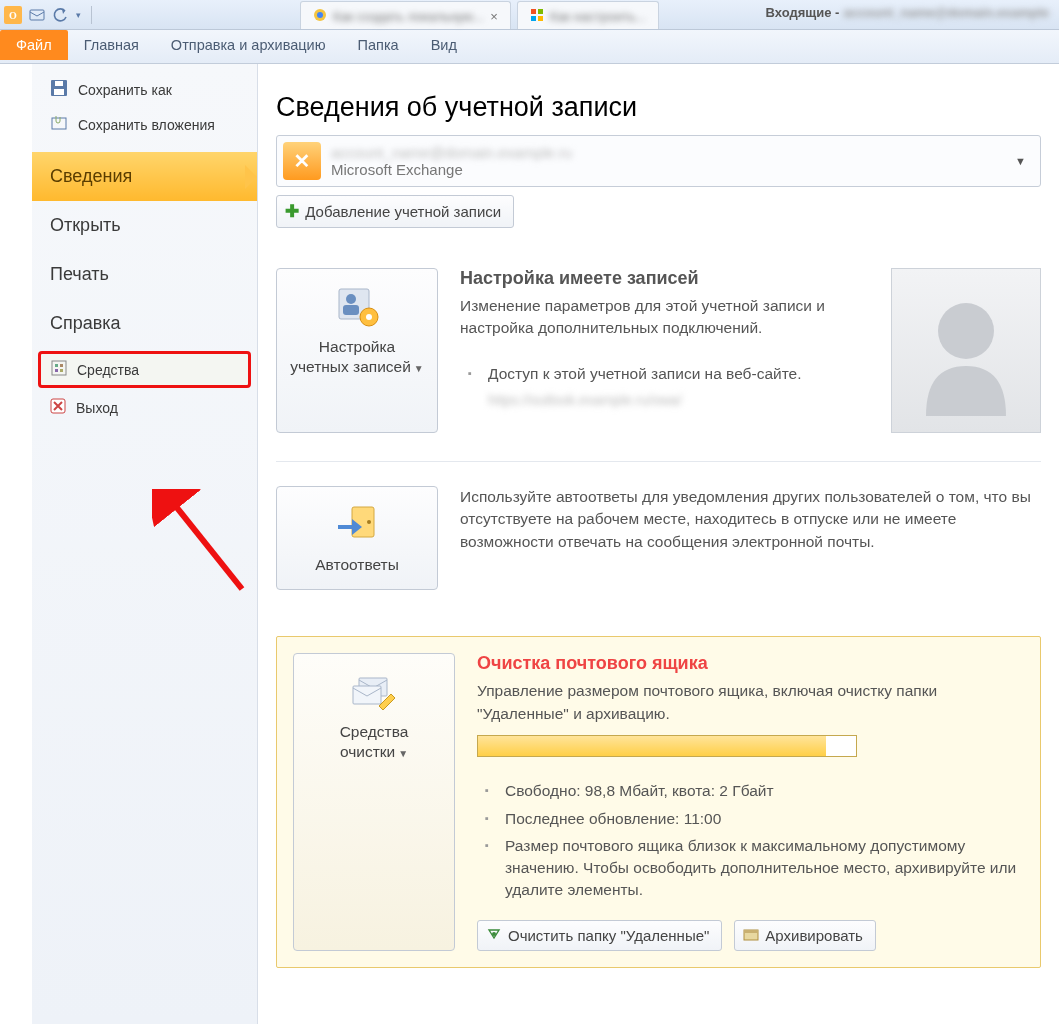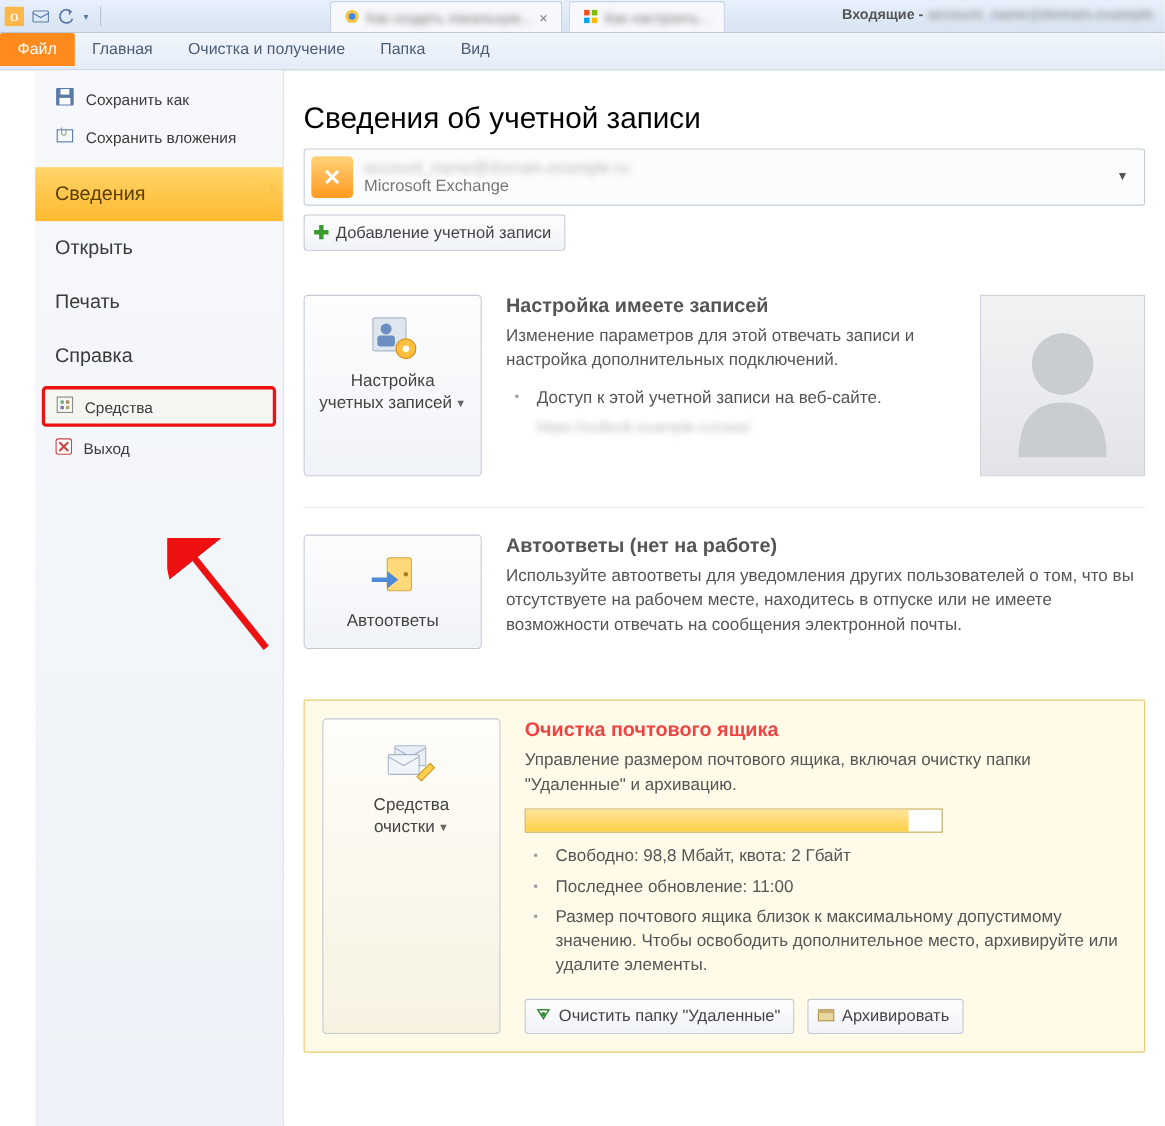--- a/index.html
+++ b/index.html
@@ -140,21 +140,21 @@
   cursor:pointer;
   font-size:15.5px; color:#444;
   flex-shrink: 0;
 }
 .big-btn .bicon { height:46px; display:flex; align-items:center; justify-content:center; margin-bottom:8px; }
 .big-btn .blabel { line-height:1.3; }
 .big-btn .tri { font-size:10px; vertical-align:middle; margin-left:3px; color:#666; }
 .section-body { flex:1; }
 .section-body h3 { font-size:18px; color:#555; margin-bottom:6px; font-weight:600;}
 .section-body p { font-size:15.5px; color:#555; line-height:1.45; }
-.section-body ul { list-style:none; margin-top:8px; }
+.section-body ul { list-style:none; margin-top:20px; }
 .section-body li { padding:3px 0 3px 28px; position:relative; font-size:15.5px; color:#555; line-height:1.4;}
 .section-body li::before { content:"▪"; position:absolute; left:8px; color:#999; font-size:11px; top:6px; }
 .avatar-box {
   width:150px; height:165px;
   background: linear-gradient(#f2f3f5,#e2e4e7);
   border:1px solid #cdd2d9;
   display:flex; align-items:center; justify-content:center;
   flex-shrink:0;
 }
 .cleanup-panel {
@@ -236,21 +236,21 @@
 
   <div class="tbar-right">
     <span>Входящие - </span>
     <span class="blr">account_name@domain.example</span>
   </div>
 </div>
 
 <div class="ribbon-tabs">
   <div class="rtab active">Файл</div>
   <div class="rtab">Главная</div>
-  <div class="rtab">Очистка и получение</div>
+  <div class="rtab">Отправка и архивацию</div>
   <div class="rtab">Папка</div>
   <div class="rtab">Вид</div>
 </div>
 
 <div class="workspace">
 
   <div class="backstage-nav" style="position:relative;margin-left:32px;">
     <div class="bnav-item small">
       <span><svg width="18" height="18">
             <rect x="1" y="1" width="16" height="16" rx="1" fill="#5a7aa8"></rect>
@@ -336,21 +336,21 @@
               <circle cx="36" cy="32" r="3" fill="#fff"></circle>
             </svg>
         </div>
         <div class="blabel">
           <span>Настройка</span><br>
           <span>учетных записей</span><span class="tri">▼</span>
         </div>
       </div>
       <div class="section-body">
         <h3>Настройка имеете записей</h3>
-        <p>Изменение параметров для этой отвечать записи и настройка дополнительных подключений.</p>
+        <p>Изменение параметров для этой учетной записи и настройка дополнительных подключений.</p>
         <ul>
           <li>Доступ к этой учетной записи на веб-сайте.</li>
         </ul>
         <span class="blurlink">https://outlook.example.ru/owa/</span>
       </div>
       <div class="avatar-box">
         <svg width="110" height="130">
             <circle cx="55" cy="45" r="28" fill="#c9ccd1"></circle>
             <path d="M15 130 Q15 80 55 80 Q95 80 95 130 Z" fill="#c9ccd1"></path>
           </svg>
@@ -363,21 +363,20 @@
         <div class="bicon">
           <svg width="46" height="42">
               <rect x="18" y="4" width="22" height="30" rx="2" fill="#ffd97a" stroke="#d4a840"></rect>
               <circle cx="35" cy="19" r="2" fill="#a67c1f"></circle>
               <path d="M4 22 L18 22 L18 16 L28 24 L18 32 L18 26 L4 26 Z" fill="#4f8ad6"></path>
             </svg>
         </div>
         <div class="blabel">Автоответы</div>
       </div>
       <div class="section-body">
-        <h3>Автоответы (нет на работе)</h3>
         <p>Используйте автоответы для уведомления других пользователей о том, что вы отсутствуете на рабочем месте, находитесь в отпуске или не имеете возможности отвечать на сообщения электронной почты.</p>
       </div>
     </div>
 
     
     <div class="section" style="border-top:none; padding-top:18px;">
       <div class="cleanup-panel" style="display:flex; gap:22px; flex:1;">
         <div class="big-btn" style="background:linear-gradient(#fefdf9,#f7f2e0);">
           <div class="bicon">
             <svg width="50" height="42">

